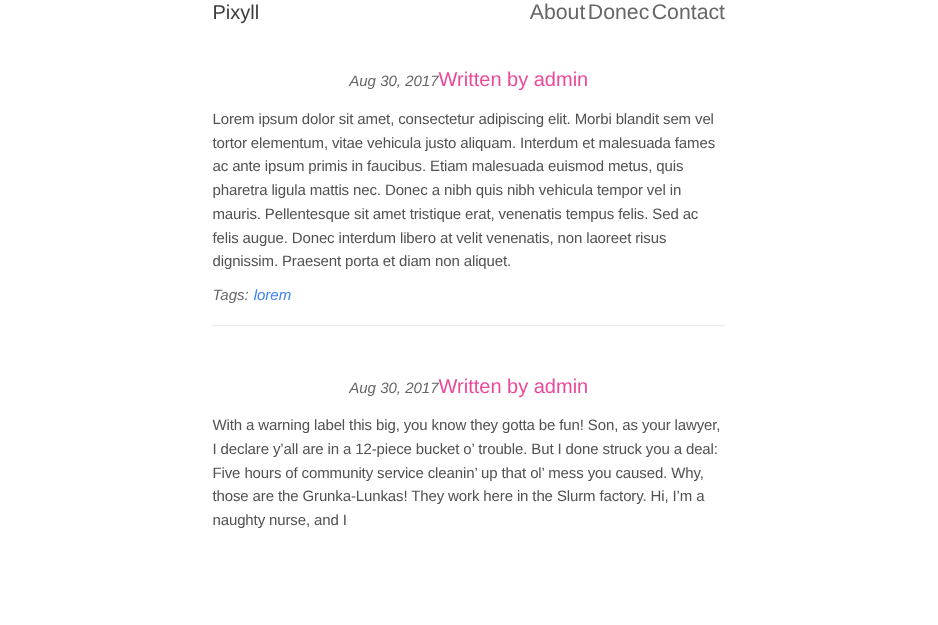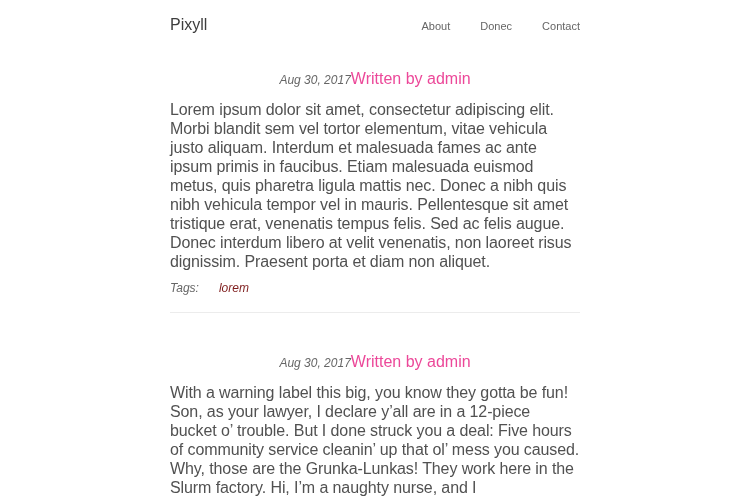--- a/index.html
+++ b/index.html
@@ -9,35 +9,35 @@
     background: #ffffff;
     font-family: "Liberation Sans", "DejaVu Sans", sans-serif;
   }
   .container { width: 410px; margin: 0 auto; }
 
   
   .site-header {
     display: flex;
     justify-content: space-between;
     align-items: baseline;
-    padding-top: 16px;
+    padding-top: 0;
   }
   .site-title {
     font-size: 16px;
     color: #3d3d3d;
     text-decoration: none;
     font-weight: 400;
     cursor: pointer;
   }
   .site-nav { display: flex; }
   .nav-link {
-    font-size: 11px;
+    font-size: 17px;
     color: #666666;
     text-decoration: none;
-    margin-left: 30px;
+    margin-left: 2px;
     cursor: pointer;
   }
 
   
   .post-meta {
     display: flex;
     justify-content: center;
     align-items: baseline;
   }
   .post-meta-first { margin-top: 36px; }
@@ -61,37 +61,37 @@
     letter-spacing: -0.5px;
     color: #333333;
     text-decoration: none;
     display: inline-block;
     cursor: pointer;
   }
 
   
   .post-body {
     margin-top: 12px;
-    font-size: 16px;
+    font-size: 12px;
     line-height: 19px;
     letter-spacing: -0.1px;
     color: #515151;
   }
 
   
   .tags-row {
     margin-top: 10px;
     font-size: 12px;
     font-style: italic;
     color: #666666;
   }
   .tag-link {
-    color: #7f1d1d;
+    color: #3b82f6;
     text-decoration: none;
-    margin-left: 20px;
+    margin-left: 4px;
     cursor: pointer;
   }
 
   .divider {
     border: 0;
     border-top: 1px solid #ececec;
     margin-top: 17px;
   }
 </style>
 </head>

